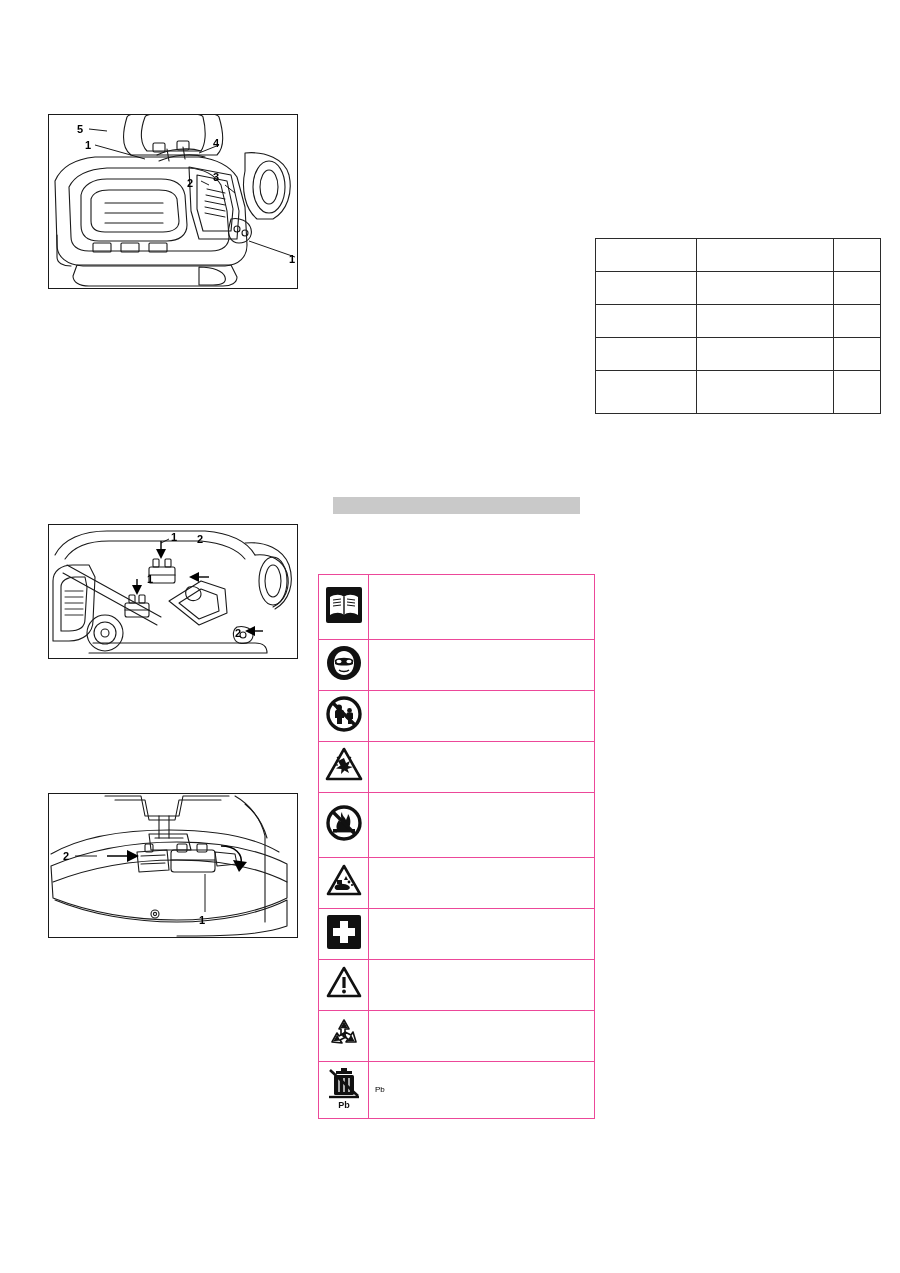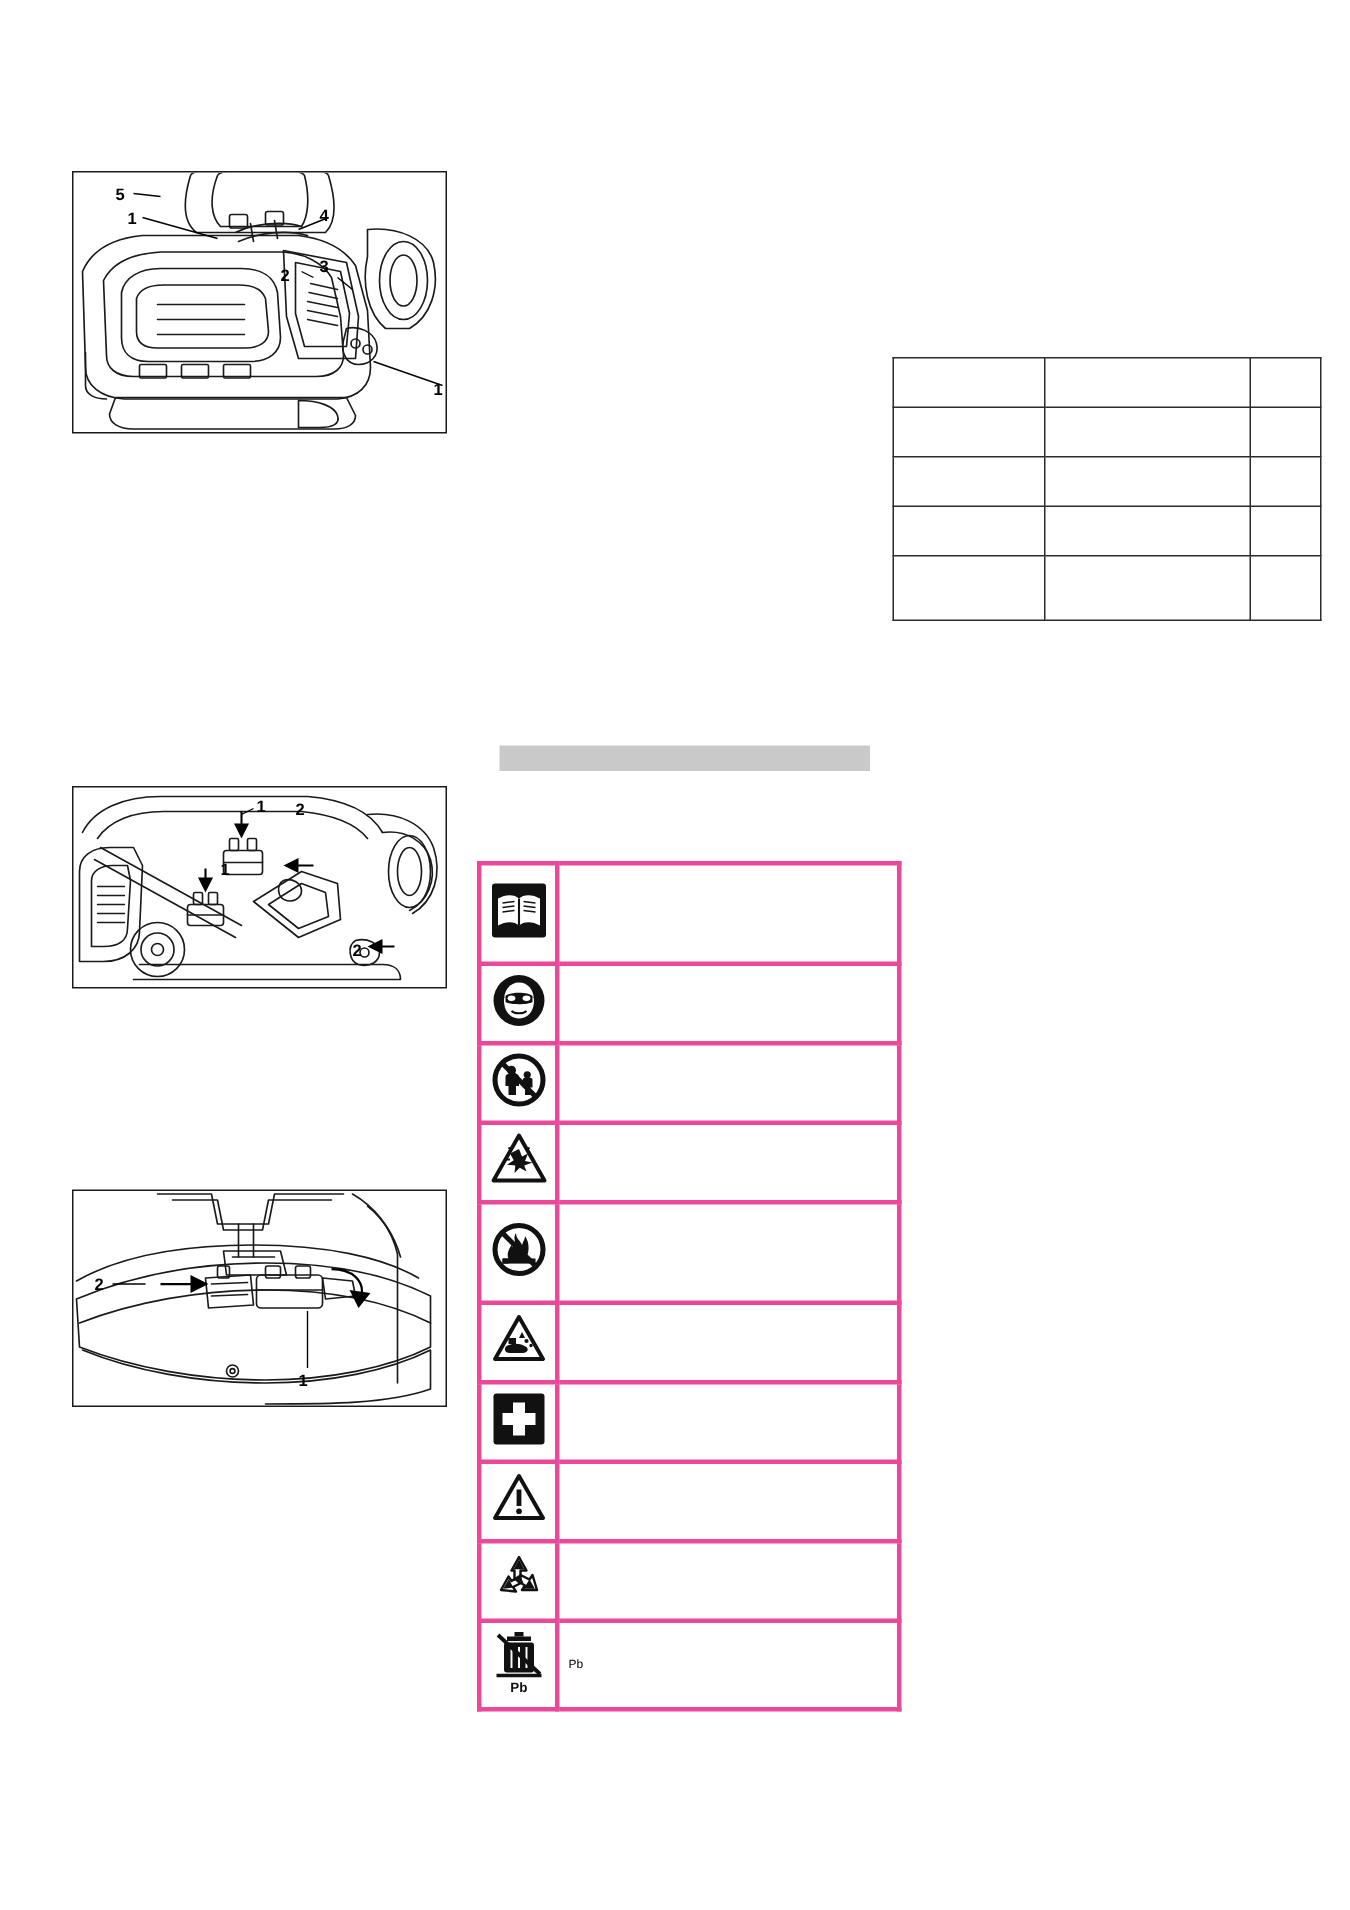--- a/index.html
+++ b/index.html
@@ -79,21 +79,21 @@
   
   .symbol-table {
     position: absolute;
     left: 318px;
     top: 574px;
     width: 262px;
     border-collapse: collapse;
     table-layout: fixed;
   }
   .symbol-table td {
-    border: 3px solid #ec4899;
+    border: 1px solid #ec4899;
     vertical-align: middle;
     padding: 0;
   }
   .symbol-table td.sym {
     width: 49px;
     text-align: center;
     height: 48px;
   }
   .symbol-table td.txt {
     width: 213px;

